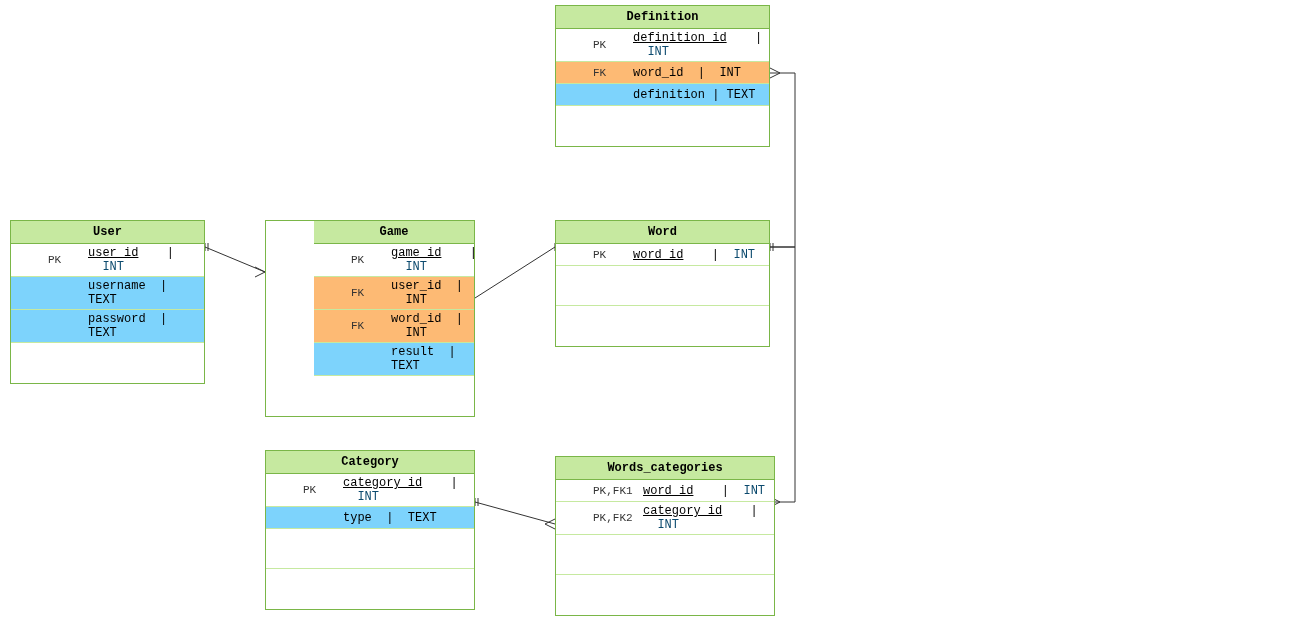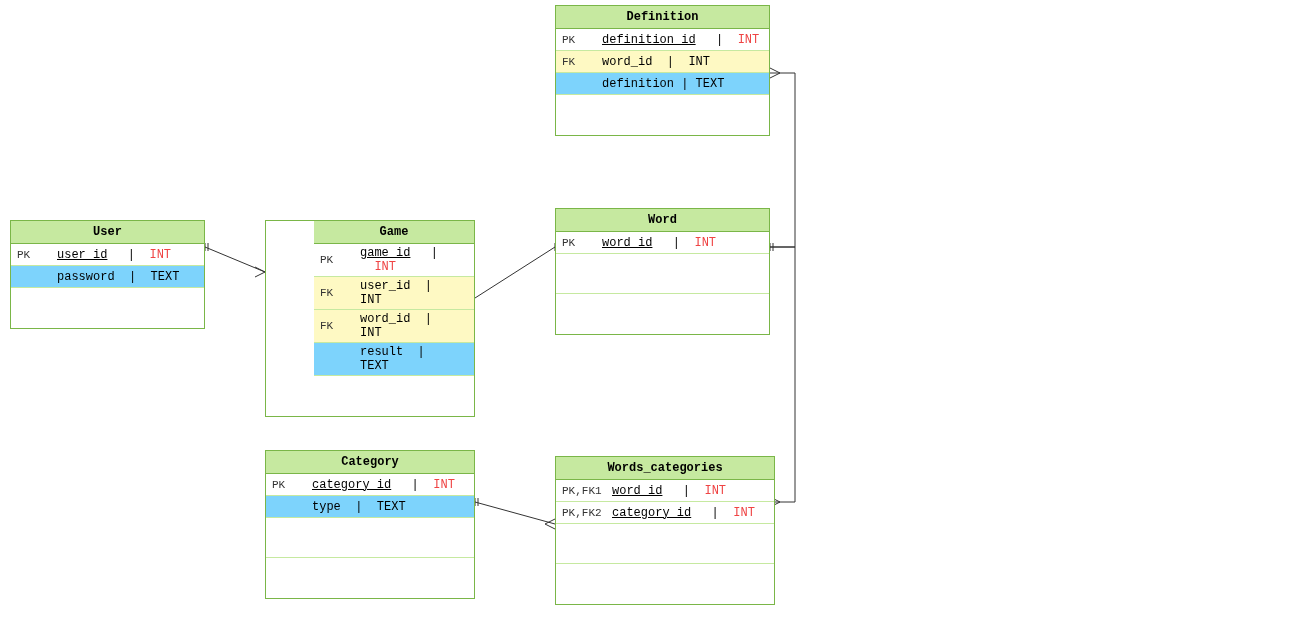--- a/index.html
+++ b/index.html
@@ -38,38 +38,39 @@
       min-height: 22px;
     }
     .table-row:last-child {
       border-bottom: none;
     }
     .pk-label {
       color: #333;
       font-size: 11px;
       min-width: 40px;
       font-weight: normal;
+      margin-left: 31px;
     }
     .field-name {
       text-decoration: underline;
-      margin-right: 6px;
+      margin-right: 14px;
     }
     .field-type {
-      color: #ef4444;
+      color: #0c4a6e;
     }
     svg.connections {
       position: absolute;
       top: 0;
       left: 0;
       width: 1301px;
       height: 622px;
       pointer-events: none;
     }
     .row-pk { background: #fff; }
-    .row-fk { background: #fef9c3; }
+    .row-fk { background: #fdba74; }
     .row-plain { background: #7dd3fc; }
     .empty-row {
       height: 40px;
     }
   </style>
 </head>
 <body>
 
 <div class="diagram">
   <svg class="connections">
@@ -134,20 +135,24 @@
   </div>
 
   <div class="table-box" style="left:10px; top:220px; width:195px;">
     <div class="table-header">User</div>
     <div class="table-row row-pk">
       <span class="pk-label">PK</span>
       <span><span class="field-name">user_id</span>&nbsp;&nbsp;|&nbsp;&nbsp;<span class="field-type">INT</span></span>
     </div>
     <div class="table-row row-plain">
       <span class="pk-label"></span>
+      <span>username &nbsp;|&nbsp; TEXT</span>
+    </div>
+    <div class="table-row row-plain">
+      <span class="pk-label"></span>
       <span>password &nbsp;|&nbsp; TEXT</span>
     </div>
     <div class="table-row empty-row"></div>
   </div>
 
   <div class="table-box" style="left:265px; top:220px; width:210px;padding-left:48px;">
     <div class="table-header">Game</div>
     <div class="table-row row-pk">
       <span class="pk-label">PK</span>
       <span><span class="field-name">game_id</span>&nbsp;&nbsp;|&nbsp;&nbsp;<span class="field-type">INT</span></span>
@@ -160,21 +165,21 @@
       <span class="pk-label">FK</span>
       <span>word_id &nbsp;|&nbsp; INT</span>
     </div>
     <div class="table-row row-plain">
       <span class="pk-label"></span>
       <span>result &nbsp;|&nbsp; TEXT</span>
     </div>
     <div class="table-row empty-row"></div>
   </div>
 
-  <div class="table-box" style="left:555px; top:208px; width:215px;">
+  <div class="table-box" style="left:555px; top:220px; width:215px;">
     <div class="table-header">Word</div>
     <div class="table-row row-pk">
       <span class="pk-label">PK</span>
       <span><span class="field-name">word_id</span>&nbsp;&nbsp;|&nbsp;&nbsp;<span class="field-type">INT</span></span>
     </div>
     <div class="table-row empty-row"></div>
     <div class="table-row empty-row"></div>
   </div>
 
   <div class="table-box" style="left:265px; top:450px; width:210px;">

